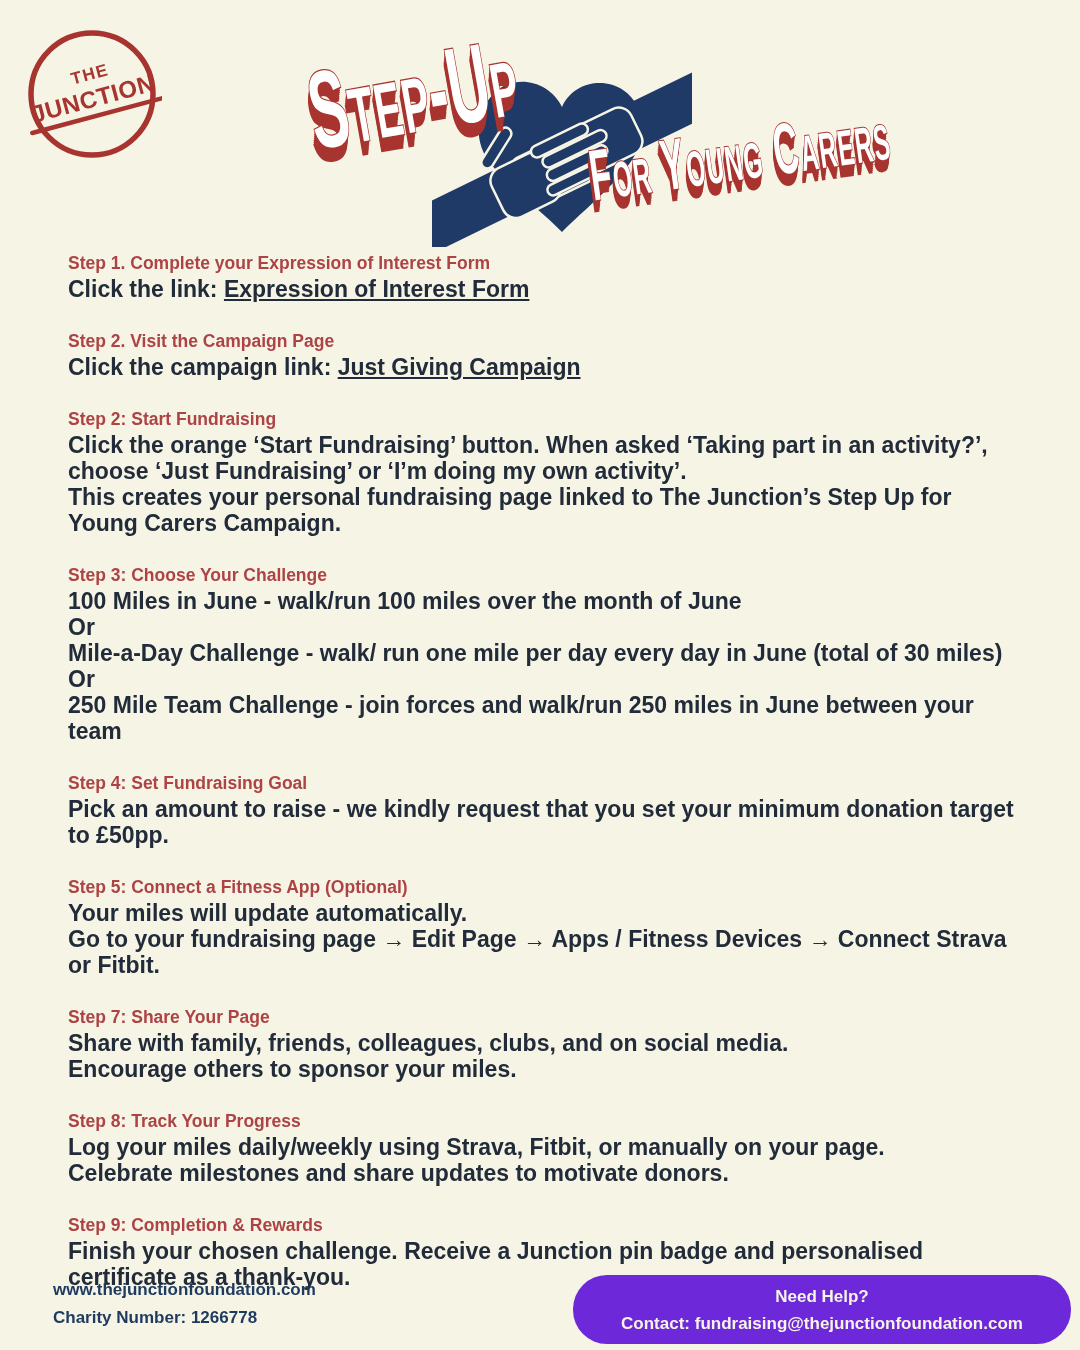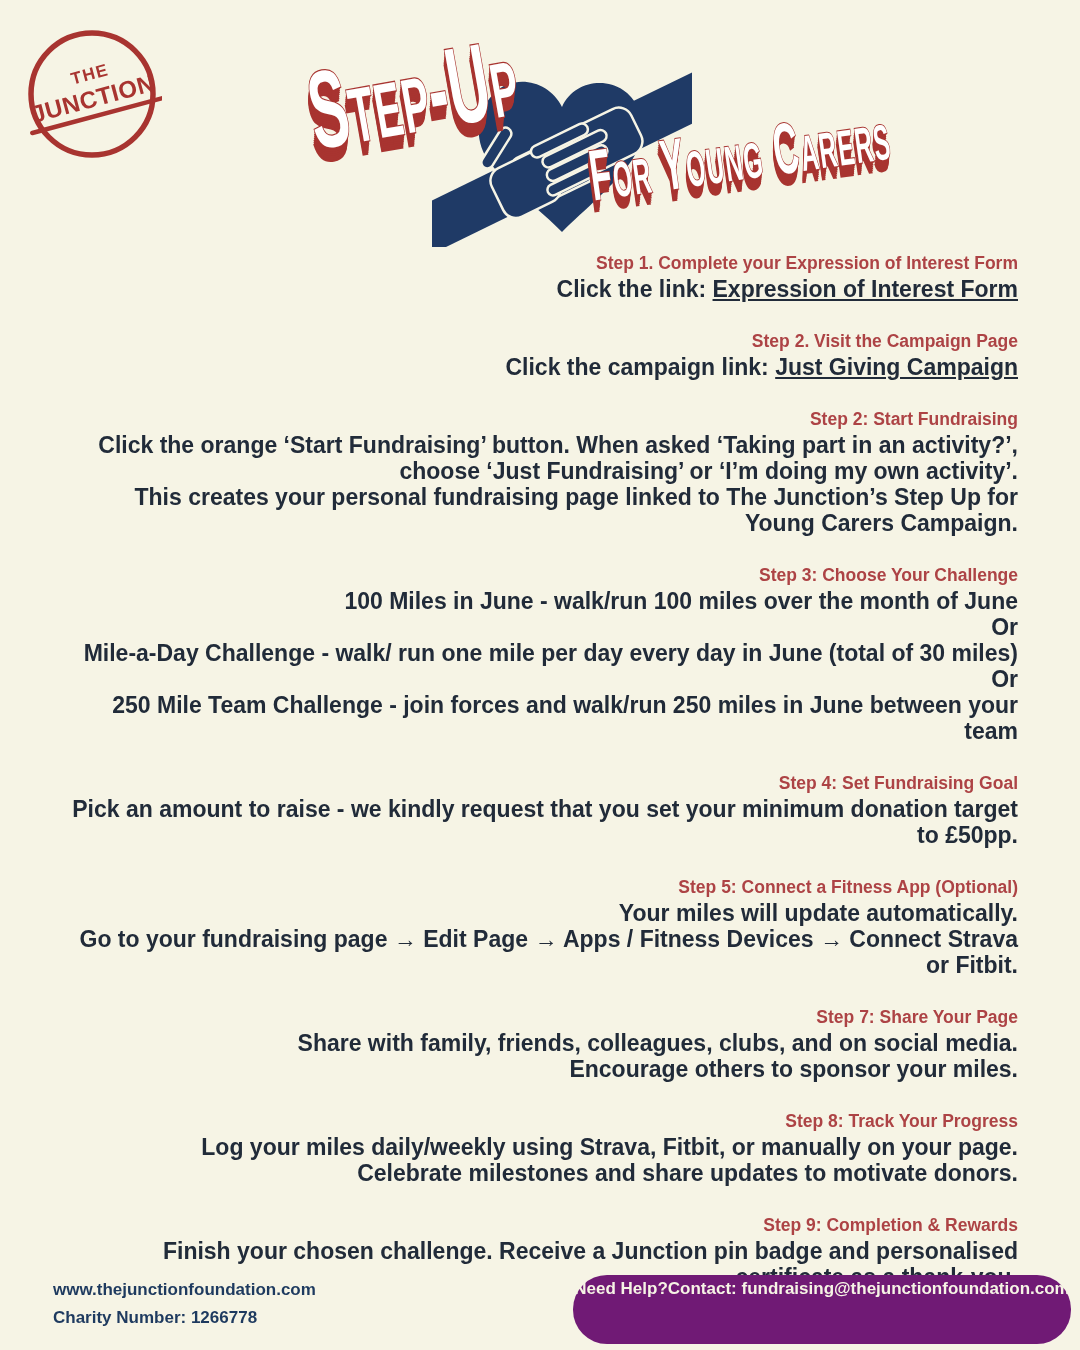--- a/index.html
+++ b/index.html
@@ -41,21 +41,20 @@
     -webkit-text-stroke:2px #a83430;
     text-shadow:
       -1px 2px 0 #a83430,-2px 4px 0 #a83430,-3px 6px 0 #a83430,
       -4px 8px 0 #a83430,-5px 10px 0 #a83430,-6px 12px 0 #a83430;
     transform:rotate(-8deg) scaleX(0.48);
   }
   
   .content{
     position:absolute;left:68px;top:250px;width:950px;
     color:#212b39;
-    text-align:right;
   }
   .content section{margin:0 0 26px 0;}
   .content h2{
     margin:0;
     font-size:17.5px;line-height:26px;
     font-weight:bold;
     color:#ad4345;
   }
   .content p{
     margin:0;
@@ -68,23 +67,23 @@
     cursor:pointer;
   }
   
   .footer-left{
     position:absolute;left:53px;top:1276px;
     color:#1e3a5f;font-weight:bold;font-size:17px;line-height:28px;
   }
   .help-box{
     position:absolute;left:573px;top:1275px;
     width:498px;height:69px;
-    background:#701a75;border-radius:34px;
+    background:#6d28d9;border-radius:34px;
     color:#f6f4e5;
-    display:flex;justify-content:center;align-items:flex-start;
+    display:flex;flex-direction:column;justify-content:center;align-items:center;
     font-weight:bold;font-size:17px;line-height:27px;
   }
 </style>
 </head>
 <body>
 
 <div class="page">
 
   <svg class="logo" viewBox="0 0 140 140">
     <circle cx="70" cy="70" r="61" fill="none" stroke="#a83430" stroke-width="5.5"></circle>

